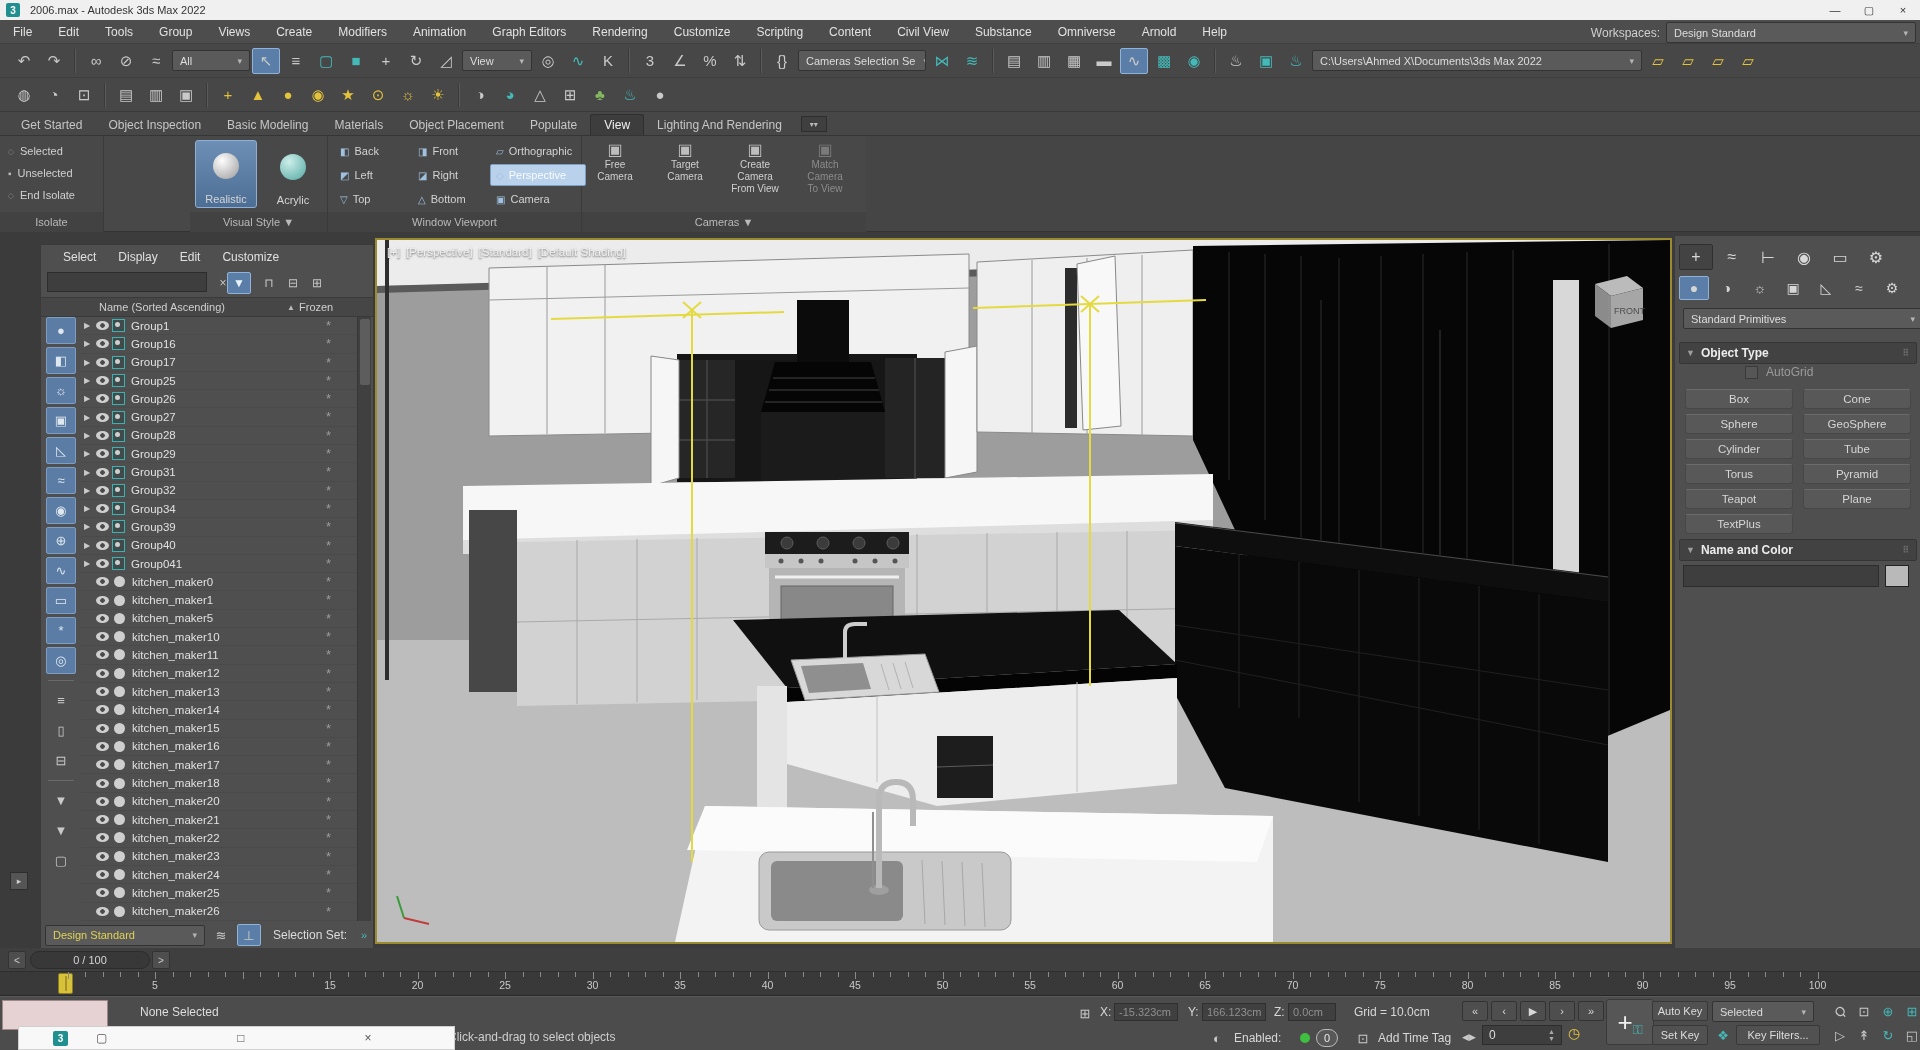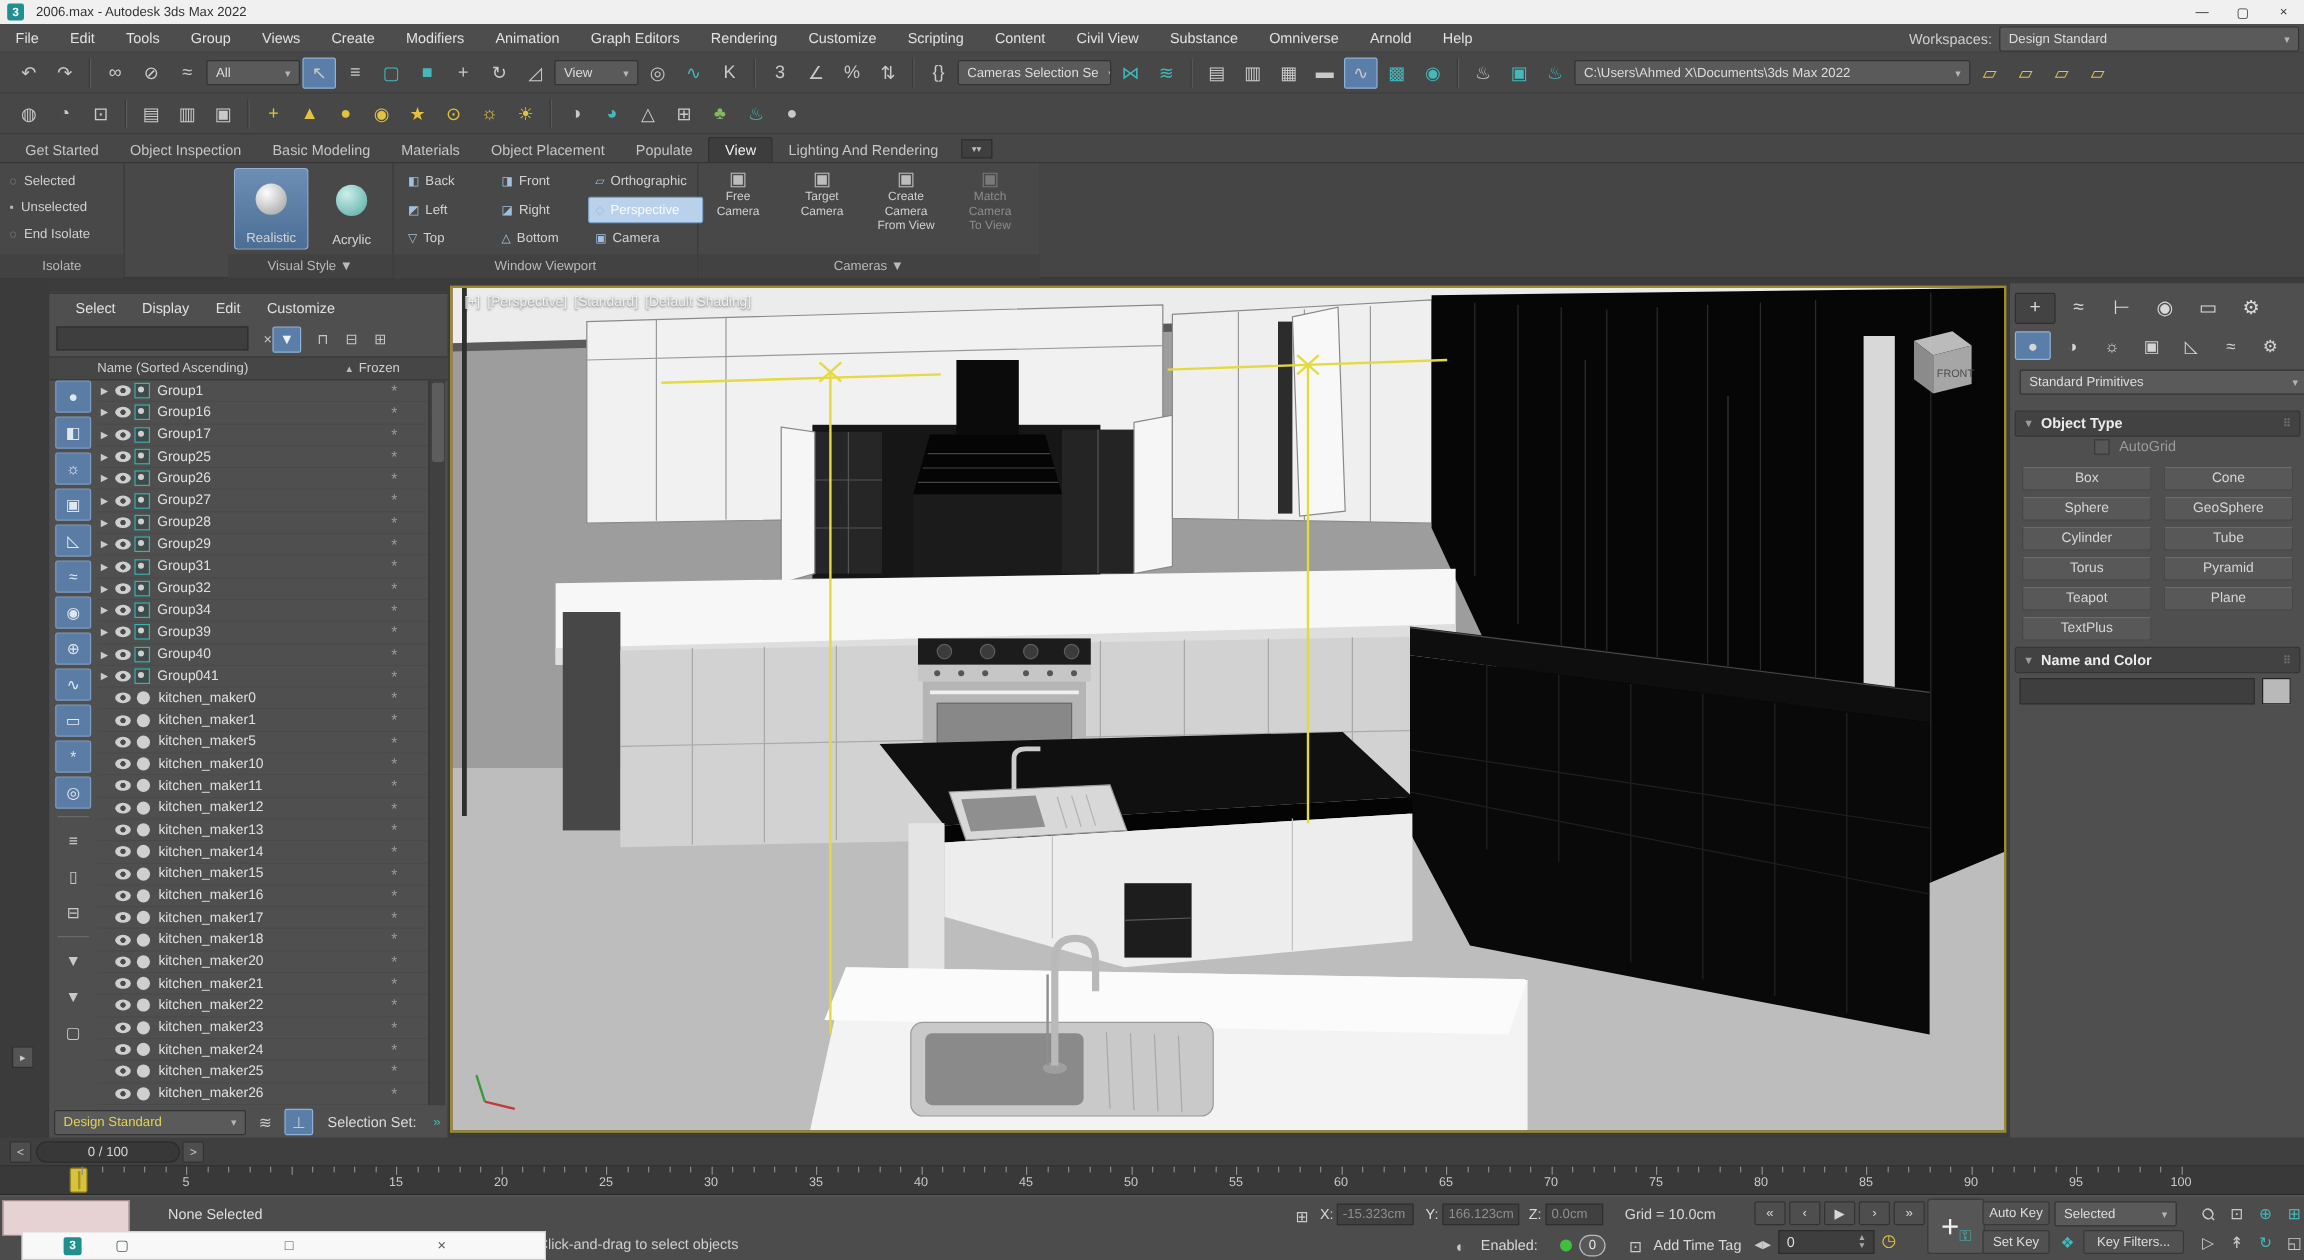--- a/index.html
+++ b/index.html
@@ -50,21 +50,21 @@
 .camitem.dis{color:#8c8c8c}.camitem.dis .g{color:#7a7a7a}
 
 #explorer{left:40px;top:244px;width:334px;height:708px;background:#4f4f4f;border:1px solid #3a3a3a}
 #xmenus{display:flex;align-items:center;height:24px;padding-left:12px;gap:2px}
 .xmenu{padding:0 10px;color:#e0e0e0}
 #xsearchrow{position:relative;height:28px}
 #xsearch{position:absolute;left:6px;top:3px;width:160px;height:20px;background:#3e3e3e;border:1px solid #2d2d2d;color:#ddd;font-size:11px;padding:0 4px}
 .xsico{position:absolute;top:3px;width:24px;height:22px;display:flex;align-items:center;justify-content:center;color:#c5c5c5;font-size:12px;border-radius:2px}
 .xsico.blue{background:#5a7ea8;border:1px solid #8fb2d8;color:#eaf2fa}
 #xheader{height:20px;background:#464646;border-top:1px solid #3a3a3a;border-bottom:1px solid #3a3a3a;display:flex;align-items:center;font-size:11px;color:#cfcfcf;position:relative}
-#xheader .nm{margin-left:40px}
+#xheader .nm{margin-left:58px}
 #xheader .sort{position:absolute;left:246px;font-size:8px;color:#bbb}
 #xheader .fz{position:absolute;left:258px}
 #xstrip{position:absolute;left:2px;top:72px;width:36px;display:flex;flex-direction:column;align-items:center;gap:3px}
 .stico{width:30px;height:27px;display:flex;align-items:center;justify-content:center;color:#dfe7ee;font-size:13px;border-radius:2px}
 .stico.on{background:#5b7ca5;border:1px solid #7e9dc2}
 .stico.off{color:#c9c9c9}
 .stdiv{width:26px;height:1px;background:#6a6a6a;margin:3px 0}
 #xrows{position:absolute;left:40px;top:72px;width:276px;height:604px;overflow:hidden}
 .xrow{height:18.3px;display:flex;align-items:center;position:relative;border-bottom:1px solid rgba(0,0,0,0.06);font-size:11.5px;color:#e0e0e0}
 .xrow .arr{width:12px;color:#c9c9c9;font-size:8px;text-align:center}

